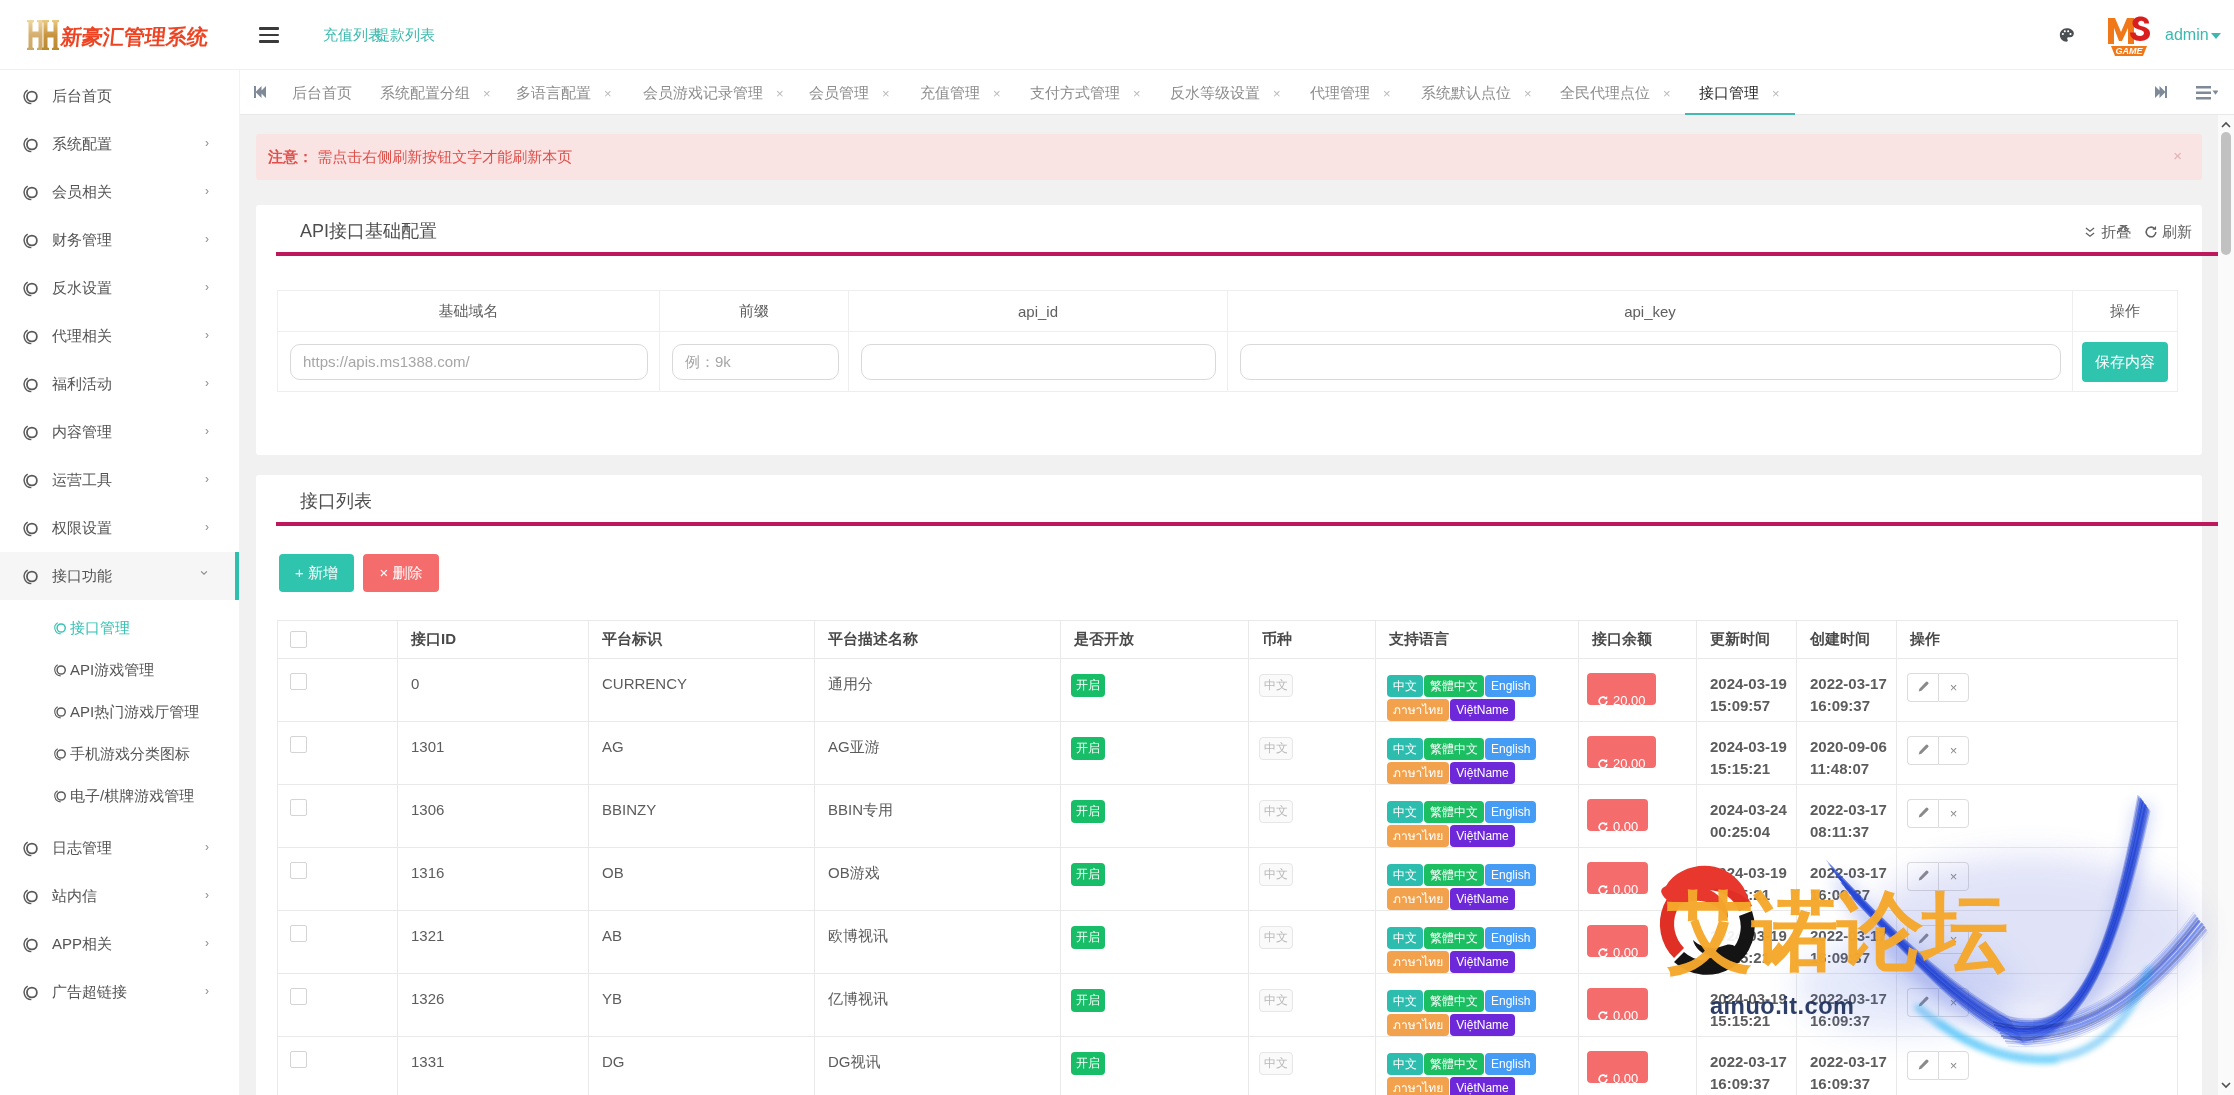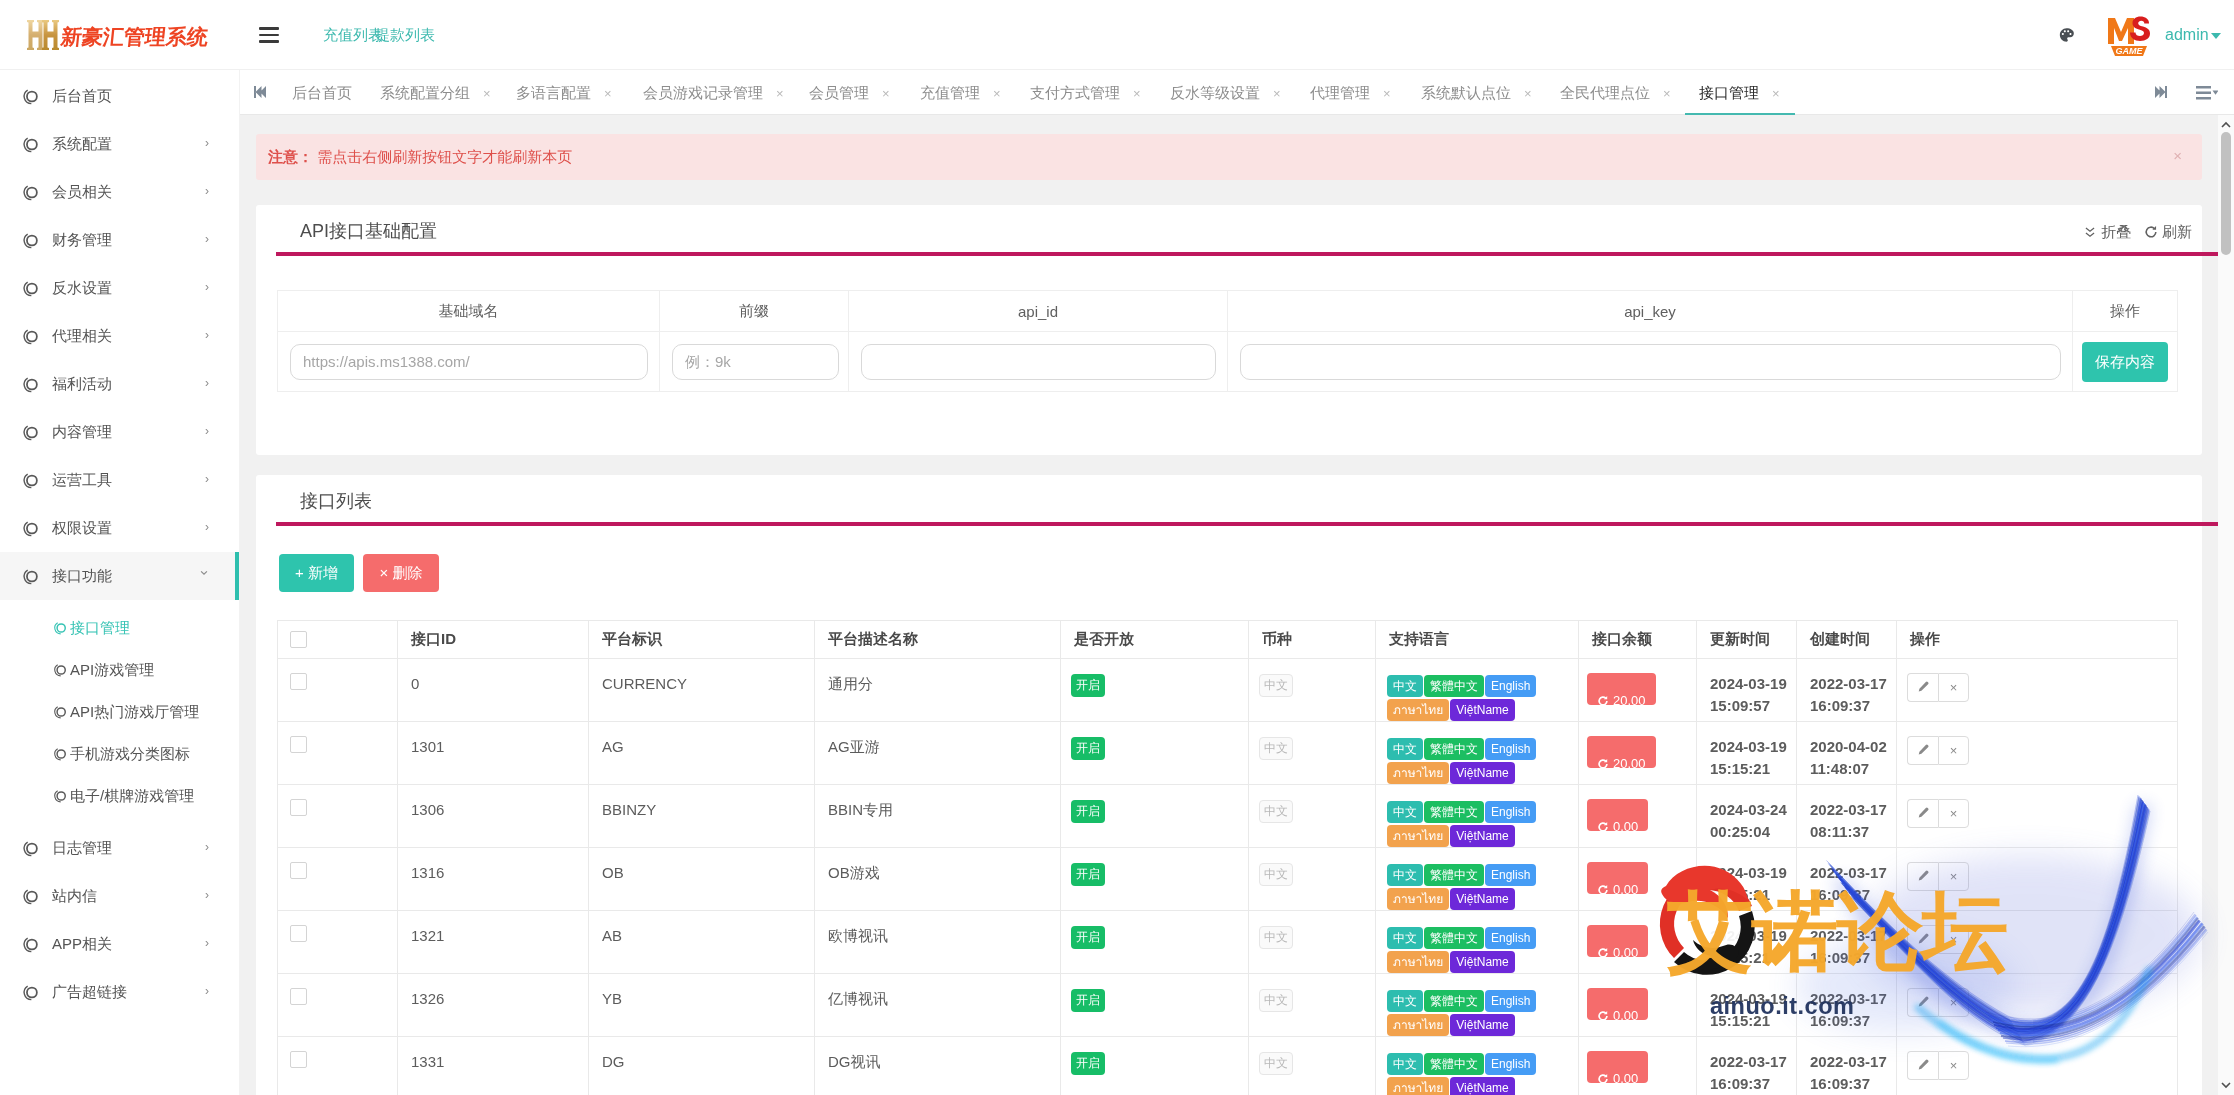--- a/index.html
+++ b/index.html
@@ -339,21 +339,21 @@
             <td><span class="badge-on">开启</span></td>
             <td><span class="badge-cn">中文</span></td>
             <td>
               <div class="tags"><span class="tag tg1">中文</span><span class="tag tg2">繁體中文</span><span class="tag tg3">English</span><br><span class="tag tg4">ภาษาไทย</span><span class="tag tg5">ViệtName</span></div>
             </td>
             <td><span class="bal"><svg width="12" height="12" viewBox="0 0 16 16" style="vertical-align:-1.5px;margin-right:4px">
                   <path fill="none" stroke="#fff" stroke-width="2.2" d="M13.2 8a5.2 5.2 0 1 1-1.6-3.75"></path>
                   <path fill="#fff" d="M13.6 1.2v4.4H9.2z"></path>
                 </svg>20.00</span></td>
             <td class="tm">2024-03-19 15:15:21</td>
-            <td class="tm">2020-04-02 11:48:07</td>
+            <td class="tm">2020-09-06 11:48:07</td>
             <td><div class="ops"><span><svg width="14" height="14" viewBox="0 0 16 16" style="vertical-align:-2px">
                     <path fill="#8a8a8a" d="M11.2 2.2a1.6 1.6 0 0 1 2.3 0l.3.3a1.6 1.6 0 0 1 0 2.3l-7.6 7.6-3.1.8.8-3.1z"></path>
                   </svg></span><span>×</span></div></td>
           </tr>
       <tr>
             <td>
               <div class="ckb"></div>
             </td>
             <td>1306</td>
             <td>BBINZY</td>

